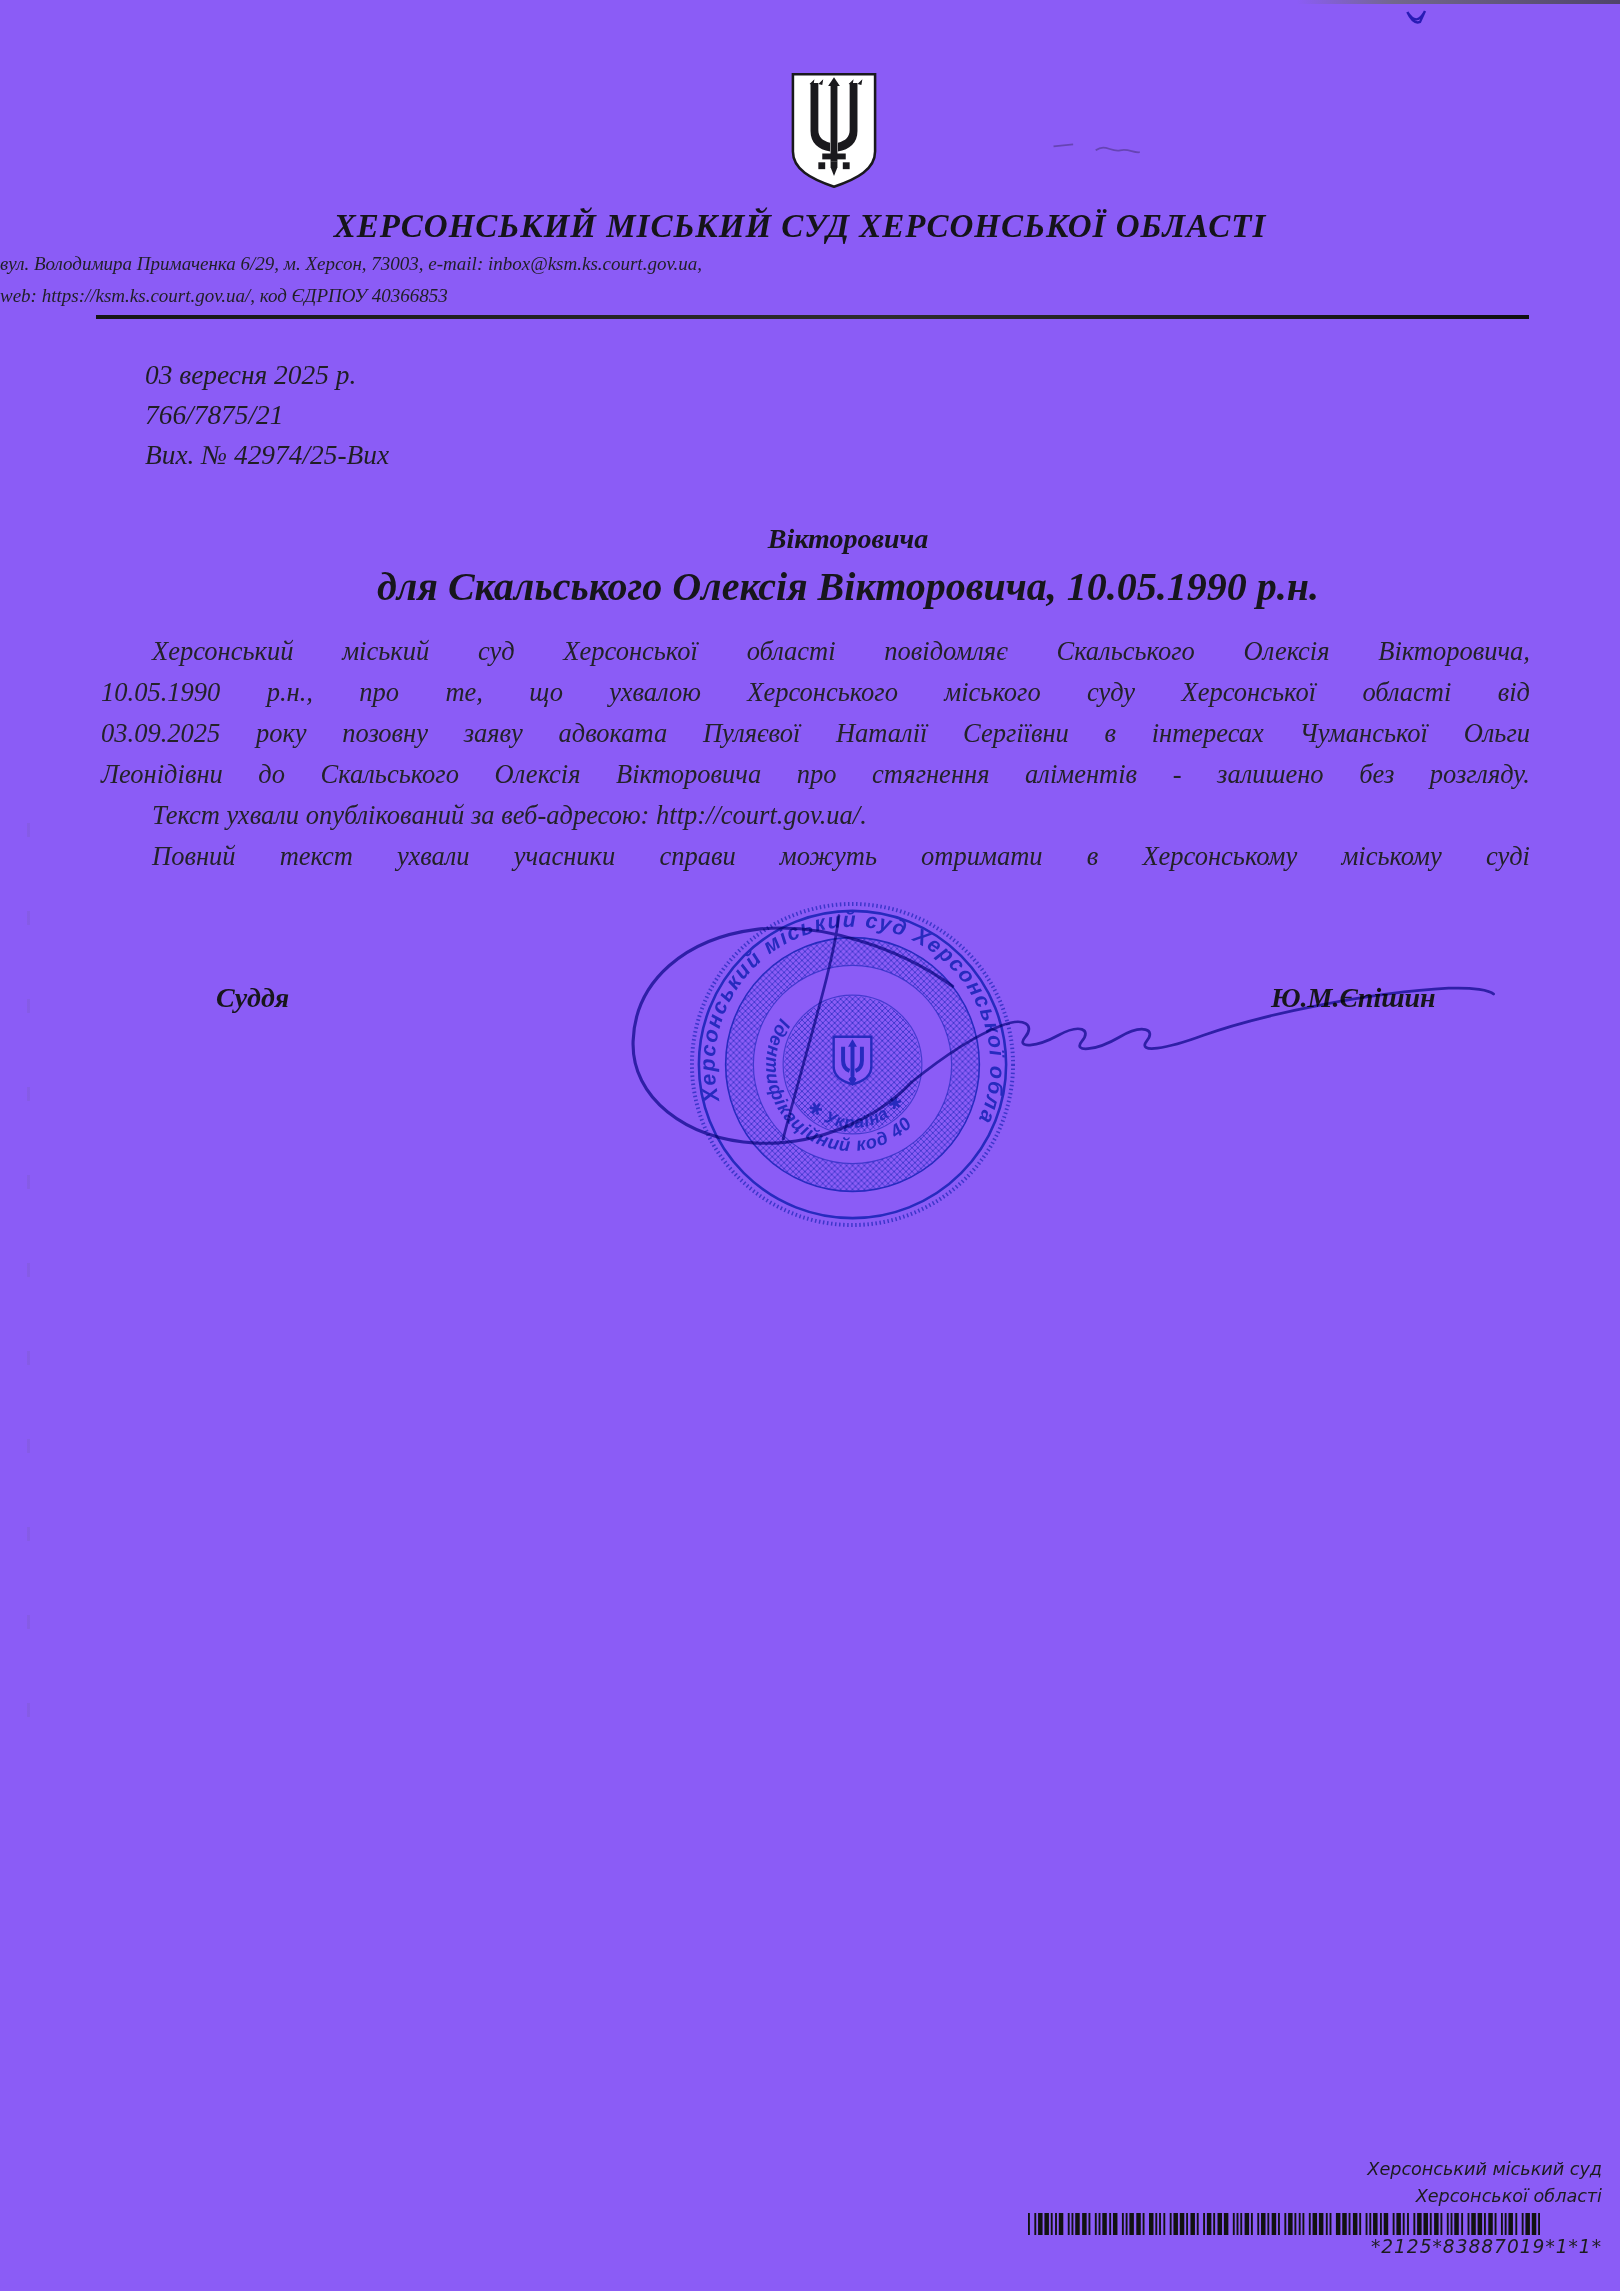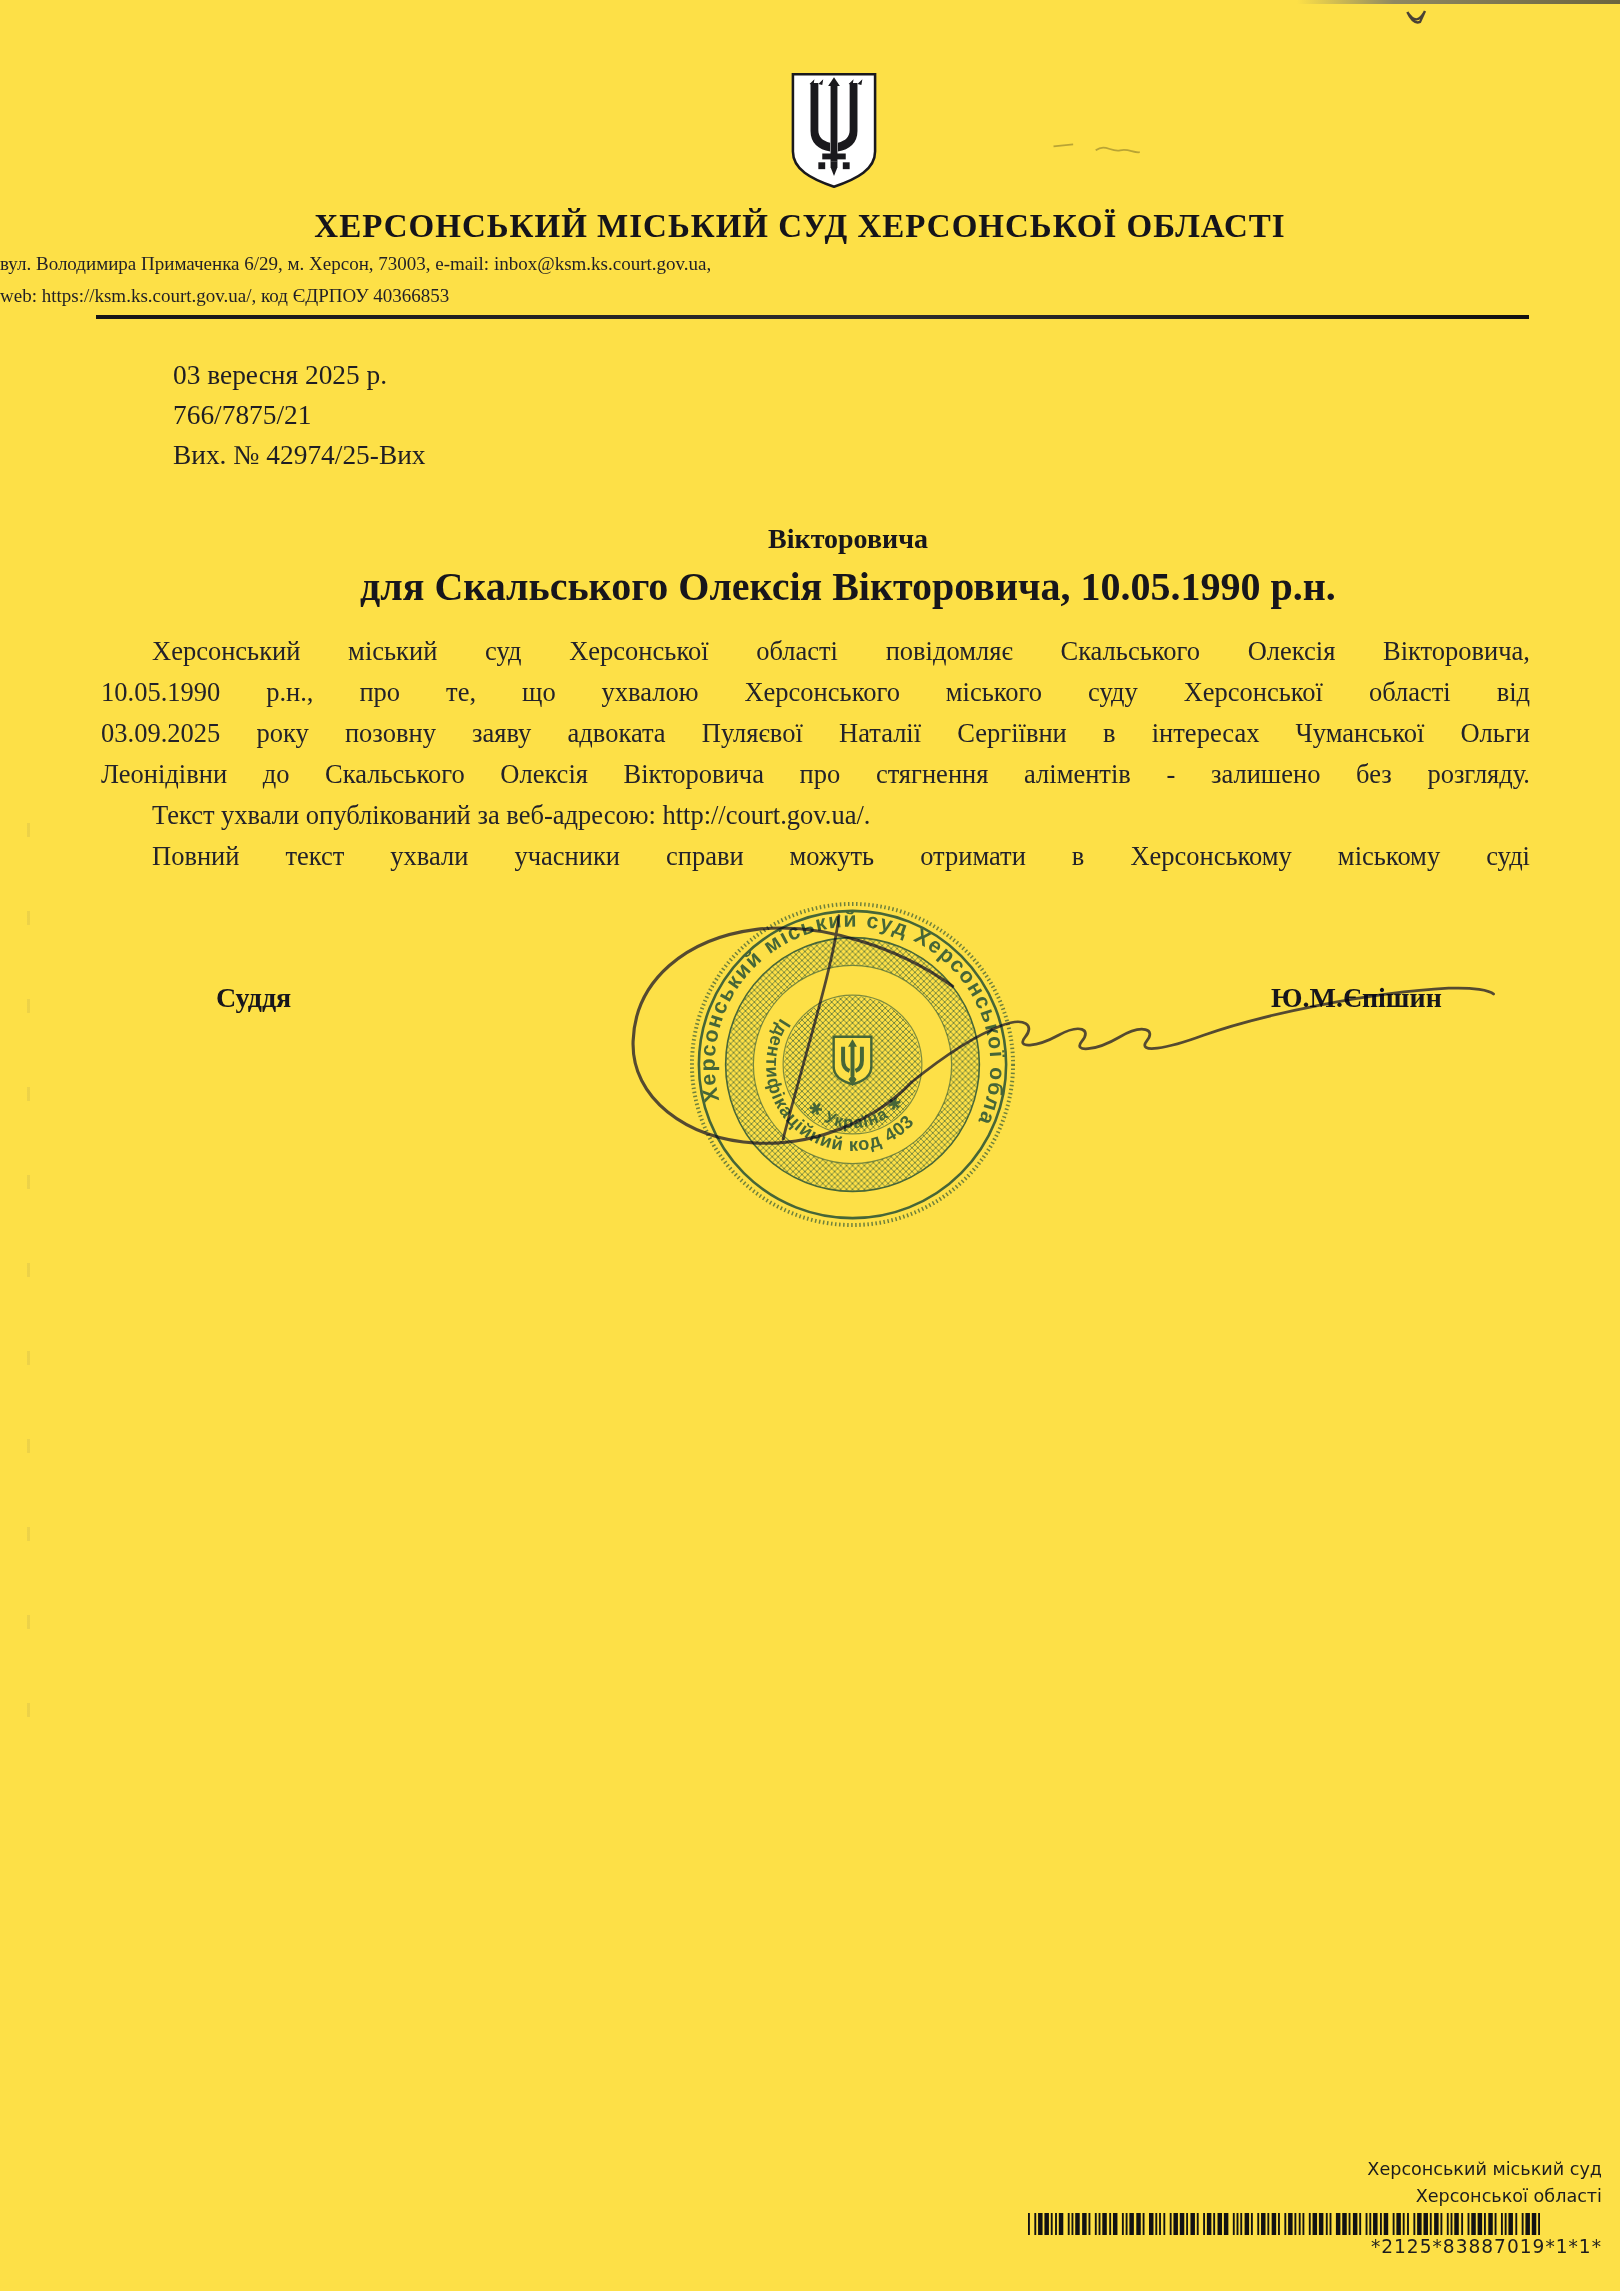--- a/index.html
+++ b/index.html
@@ -1,31 +1,32 @@
 <!DOCTYPE html>
 <html><head>
 <meta charset="utf-8">
 <style>
   html,body{margin:0;padding:0;background:#e8e8e6;}
   .page{
     position:relative;width:1620px;height:2292px;margin:0 auto;
-    background:#fde047;overflow:hidden;
+    background:#8b5cf6;overflow:hidden;
     font-family:"Liberation Serif","DejaVu Serif",serif;
     color:#1f1e24;
+    font-style:italic;
   }
   .abs{position:absolute;}
   
   .court-name{left:0;top:208px;width:1600px;text-align:center;
     font-size:33px;font-weight:bold;letter-spacing:1px;color:#15141a;}
   .addr{left:0;top:253px;width:1600px;font-size:19px;color:#201f26;}
   .addr2{top:285px;}
   .rule{left:96px;top:315px;width:1433px;height:3.9px;
     background:linear-gradient(to right,#161616 0%,#2e2d2d 55%,#101010 100%);}
   
-  .meta{left:145px;top:355px;width:588px;font-size:27.4px;line-height:40px;margin-left:28px;}
+  .meta{left:145px;top:355px;width:588px;font-size:27.4px;line-height:40px;}
   
   .title1{left:98px;top:523px;width:1500px;text-align:center;font-size:28px;font-weight:bold;color:#17161c;}
   .title2{left:98px;top:563px;width:1500px;text-align:center;font-size:40px;font-weight:bold;color:#17161c;}
   
   .body-block{left:101px;top:631px;width:1429px;font-size:26.5px;line-height:41px;color:#232229;}
   .jl{text-align:justify;text-align-last:justify;}
   .ind{text-indent:51px;}
   
   .role{left:216px;top:982px;font-size:28px;font-weight:bold;color:#17161c;}
   .judge{left:1271px;top:982px;font-size:28px;font-weight:bold;color:#17161c;}

